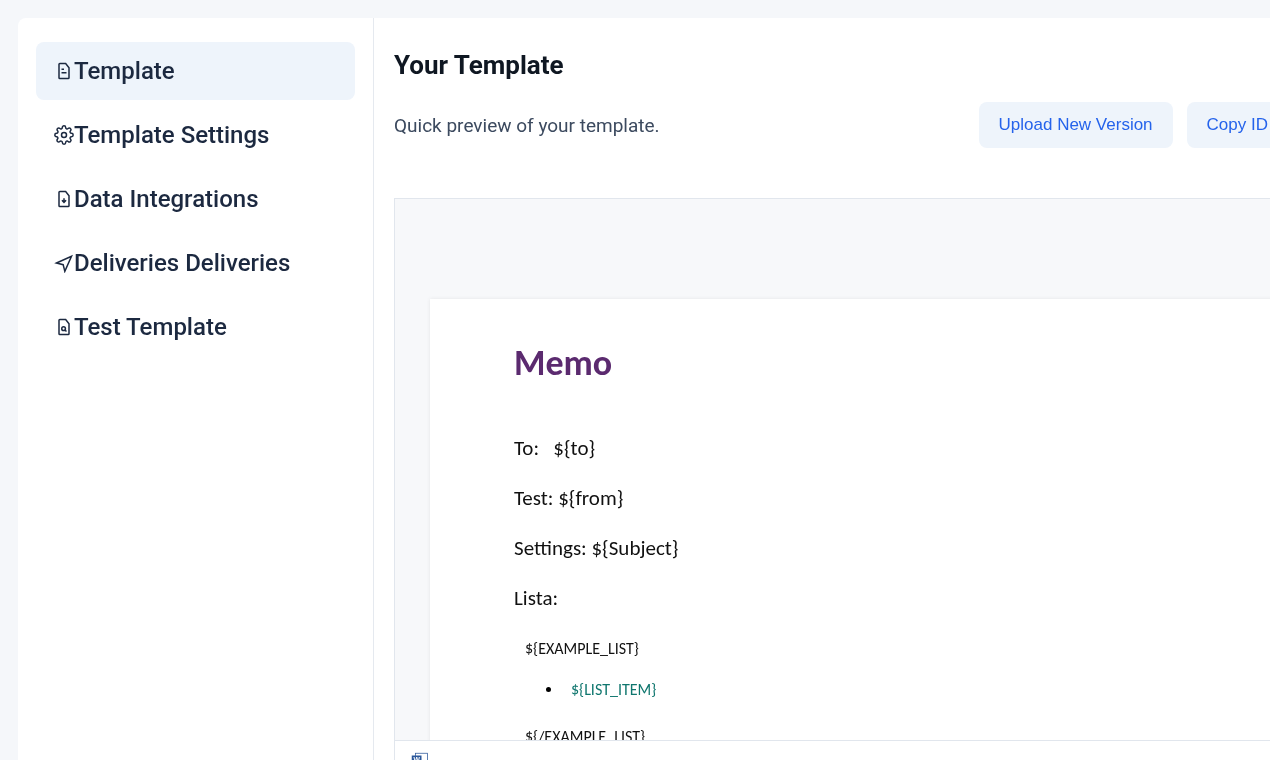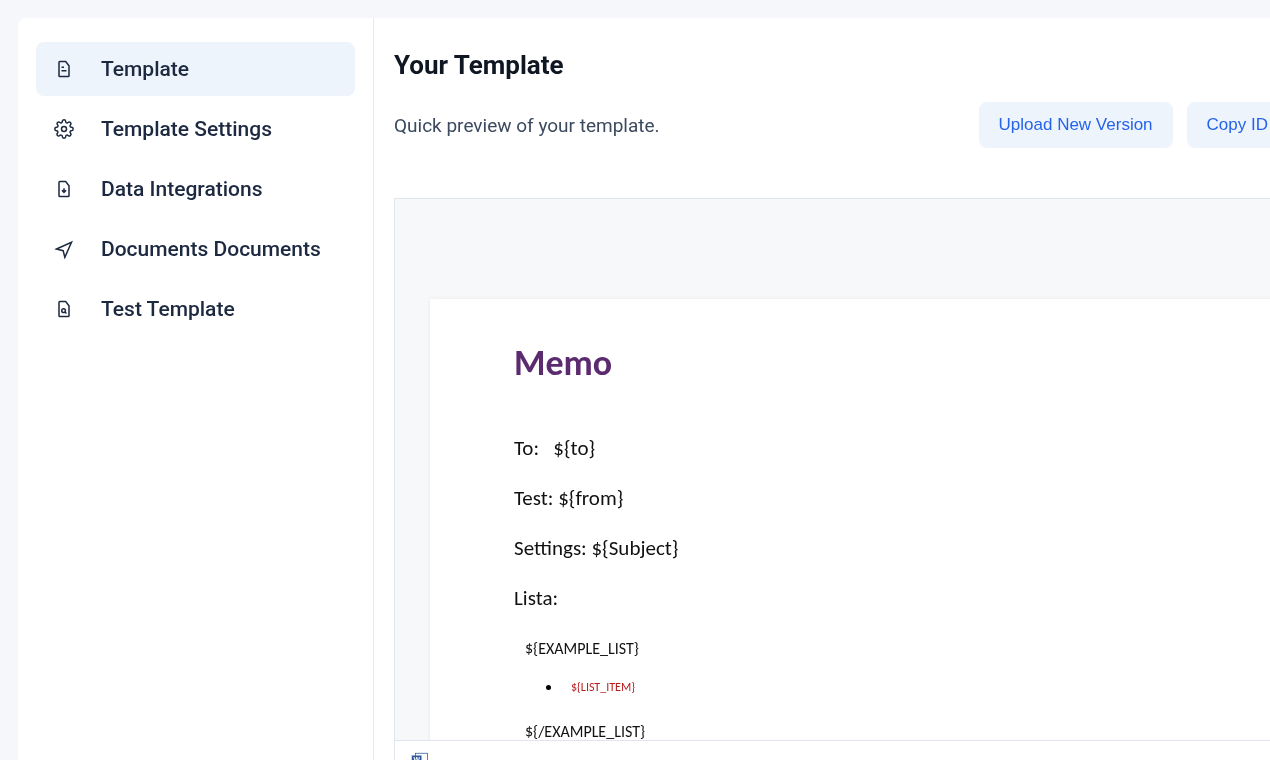--- a/index.html
+++ b/index.html
@@ -27,24 +27,24 @@
       width: 356px;
       border-right: 1px solid #e5e9ef;
       padding: 24px 18px;
     }
     .sidebar-item {
       display: flex;
       align-items: center;
       padding: 15px 18px;
       border-radius: 8px;
       cursor: pointer;
-      font-size: 21px;
+      font-size: 24px;
       color: #1c2940;
       font-weight: 500;
-      gap: 27px;
+      gap: 0;
       margin-bottom: 6px;
     }
     .sidebar-item.active {
       background: #eef4fb;
     }
     .sidebar-item .icon {
       width: 20px;
       height: 20px;
       display: flex;
       align-items: center;
@@ -144,22 +144,22 @@
       margin-bottom: 18px;
     }
     .bullet {
       width: 5px;
       height: 5px;
       background: #000;
       border-radius: 50%;
       flex-shrink: 0;
     }
     .doc-bullet-text {
-      font-size: 12px;
-      color: #b91c1c;
+      font-size: 16px;
+      color: #0f766e;
     }
     .doc-bottom-bar {
       position: absolute;
       bottom: 0;
       left: 0;
       right: 0;
       height: 38px;
       border-top: 1px solid #e1e6ed;
       background: #fff;
       display: flex;
@@ -202,21 +202,21 @@
           </svg>
       </span>
       <span>Data Integrations</span>
     </div>
     <div class="sidebar-item">
       <span class="icon">
         <svg viewBox="0 0 24 24" width="20" height="20">
             <path d="M3 12l18-8-8 18-2-8-8-2z"></path>
           </svg>
       </span>
-      <span>Documents Documents</span>
+      <span>Deliveries Deliveries</span>
     </div>
     <div class="sidebar-item">
       <span class="icon">
         <svg viewBox="0 0 24 24" width="20" height="20">
             <path d="M14 3H7a1 1 0 0 0-1 1v16a1 1 0 0 0 1 1h10a1 1 0 0 0 1-1V8l-4-5z"></path>
             <circle cx="11.5" cy="14" r="2.2"></circle>
             <path d="M13.2 15.7l1.8 1.8"></path>
           </svg>
       </span>
       <span>Test Template</span>

